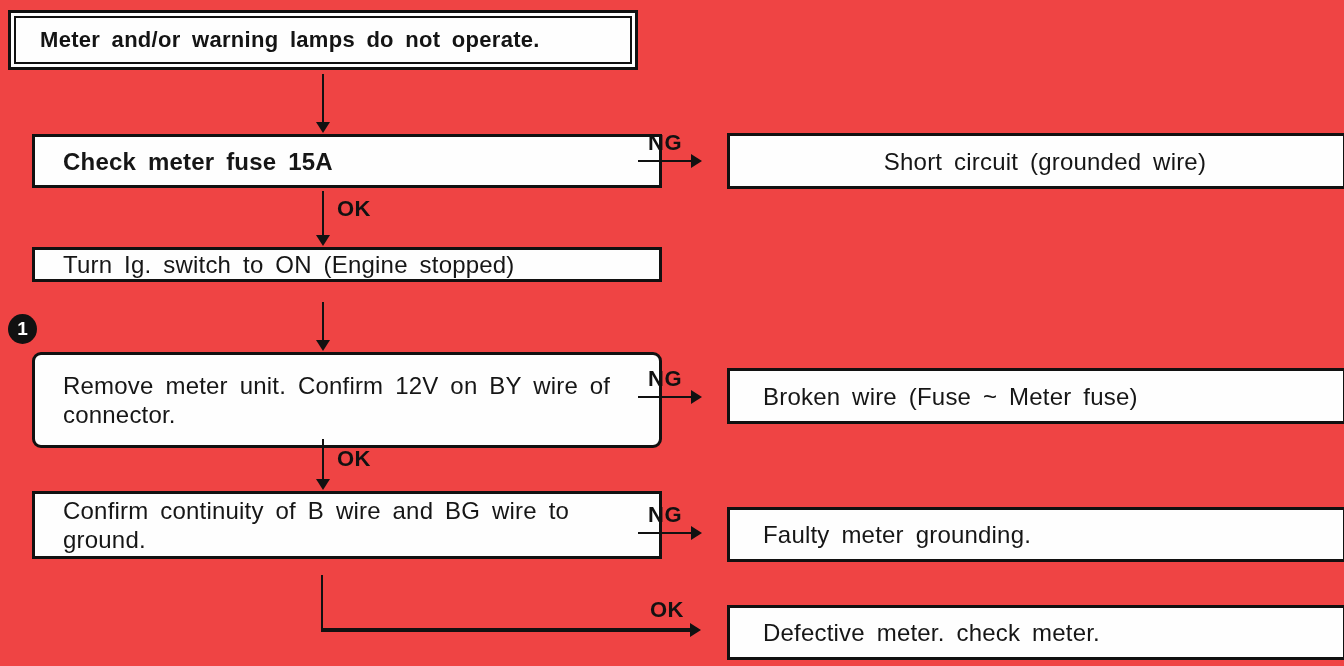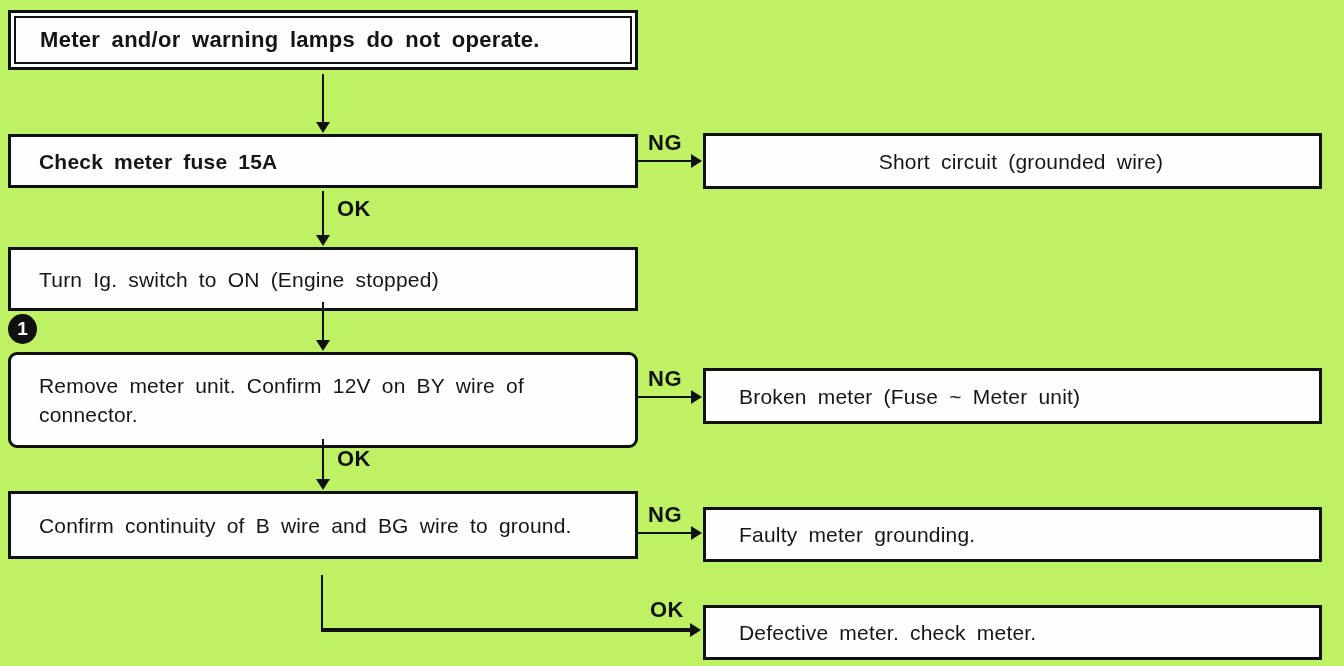--- a/index.html
+++ b/index.html
@@ -1,36 +1,37 @@
 <!DOCTYPE html>
 <html><head>
 <meta charset="utf-8">
 <style>
   html, body { margin: 0; padding: 0; background: #ffffff; }
   .canvas {
     position: relative;
     width: 1344px;
     height: 666px;
-    background: #bef264;
+    background: #ef4444;
     font-family: "Liberation Sans", "DejaVu Sans", sans-serif;
     color: #141414;
     overflow: hidden;
   }
   .box {
     position: absolute;
     box-sizing: border-box;
     border: 3px solid #111;
     background: #fefefe;
     display: flex;
     align-items: center;
-    font-size: 21px;
+    font-size: 24px;
     letter-spacing: 0.2px;
     word-spacing: 5px;
     line-height: 29px;
     color: #161616;
+    margin-left: 24px;
   }
   .left-col  { left: 8px;  width: 630px; padding-left: 28px; padding-right: 20px; }
   .right-col { left: 703px; width: 619px; padding-left: 33px; padding-right: 16px; }
   .bold { font-weight: bold; }
   .start-outer { left: 8px; top: 10px; width: 630px; height: 60px; position: absolute; box-sizing: border-box; border: 3px solid #111; background: #fefefe; }
   .start-inner { position: absolute; inset: 3px; border: 2px solid #111; display: flex; align-items: center; padding-left: 24px; font-size: 22px; font-weight: bold; letter-spacing: 0.3px; word-spacing: 5px; }
   .vline { position: absolute; width: 2px; background: #111; }
   .hline { position: absolute; height: 2px; background: #111; }
   .hline-thick { position: absolute; height: 4px; background: #111; }
   .ah-down {
@@ -70,40 +71,40 @@
   <div class="hline" style="left:638px; top:160px; width:55px;"></div>
   <div class="ah-right" style="left:691px; top:154px;"></div>
   <div class="box right-col" style="top:133px; height:56px;justify-content:center;">
     <span>Short circuit (grounded wire)</span>
   </div>
 
   <div class="conn-label" style="left:337px; top:196px;">OK</div>
   <div class="vline" style="left:322px; top:191px; height:48px;"></div>
   <div class="ah-down" style="left:316px; top:235px;"></div>
 
-  <div class="box left-col" style="top:247px; height:64px;">
+  <div class="box left-col" style="top:247px; height:35px;">
     <span>Turn Ig. switch to ON (Engine stopped)</span>
   </div>
 
   <div class="vline" style="left:322px; top:302px; height:40px;"></div>
   <div class="ah-down" style="left:316px; top:340px;"></div>
 
   <div class="marker" style="left:8px; top:314px;">
     <span>1</span>
   </div>
 
   <div class="box left-col" style="top:352px; height:96px;border-radius:9px;">
     <span>Remove meter unit. Confirm 12V on BY wire of connector.</span>
   </div>
 
   <div class="conn-label" style="left:648px; top:366px;">NG</div>
   <div class="hline" style="left:638px; top:396px; width:55px;"></div>
   <div class="ah-right" style="left:691px; top:390px;"></div>
   <div class="box right-col" style="top:368px; height:56px;">
-    <span>Broken meter (Fuse ~ Meter unit)</span>
+    <span>Broken wire (Fuse ~ Meter fuse)</span>
   </div>
 
   <div class="conn-label" style="left:337px; top:446px;">OK</div>
   <div class="vline" style="left:322px; top:439px; height:44px;"></div>
   <div class="ah-down" style="left:316px; top:479px;"></div>
 
   <div class="box left-col" style="top:491px; height:68px;">
     <span>Confirm continuity of B wire and BG wire to ground.</span>
   </div>
 

